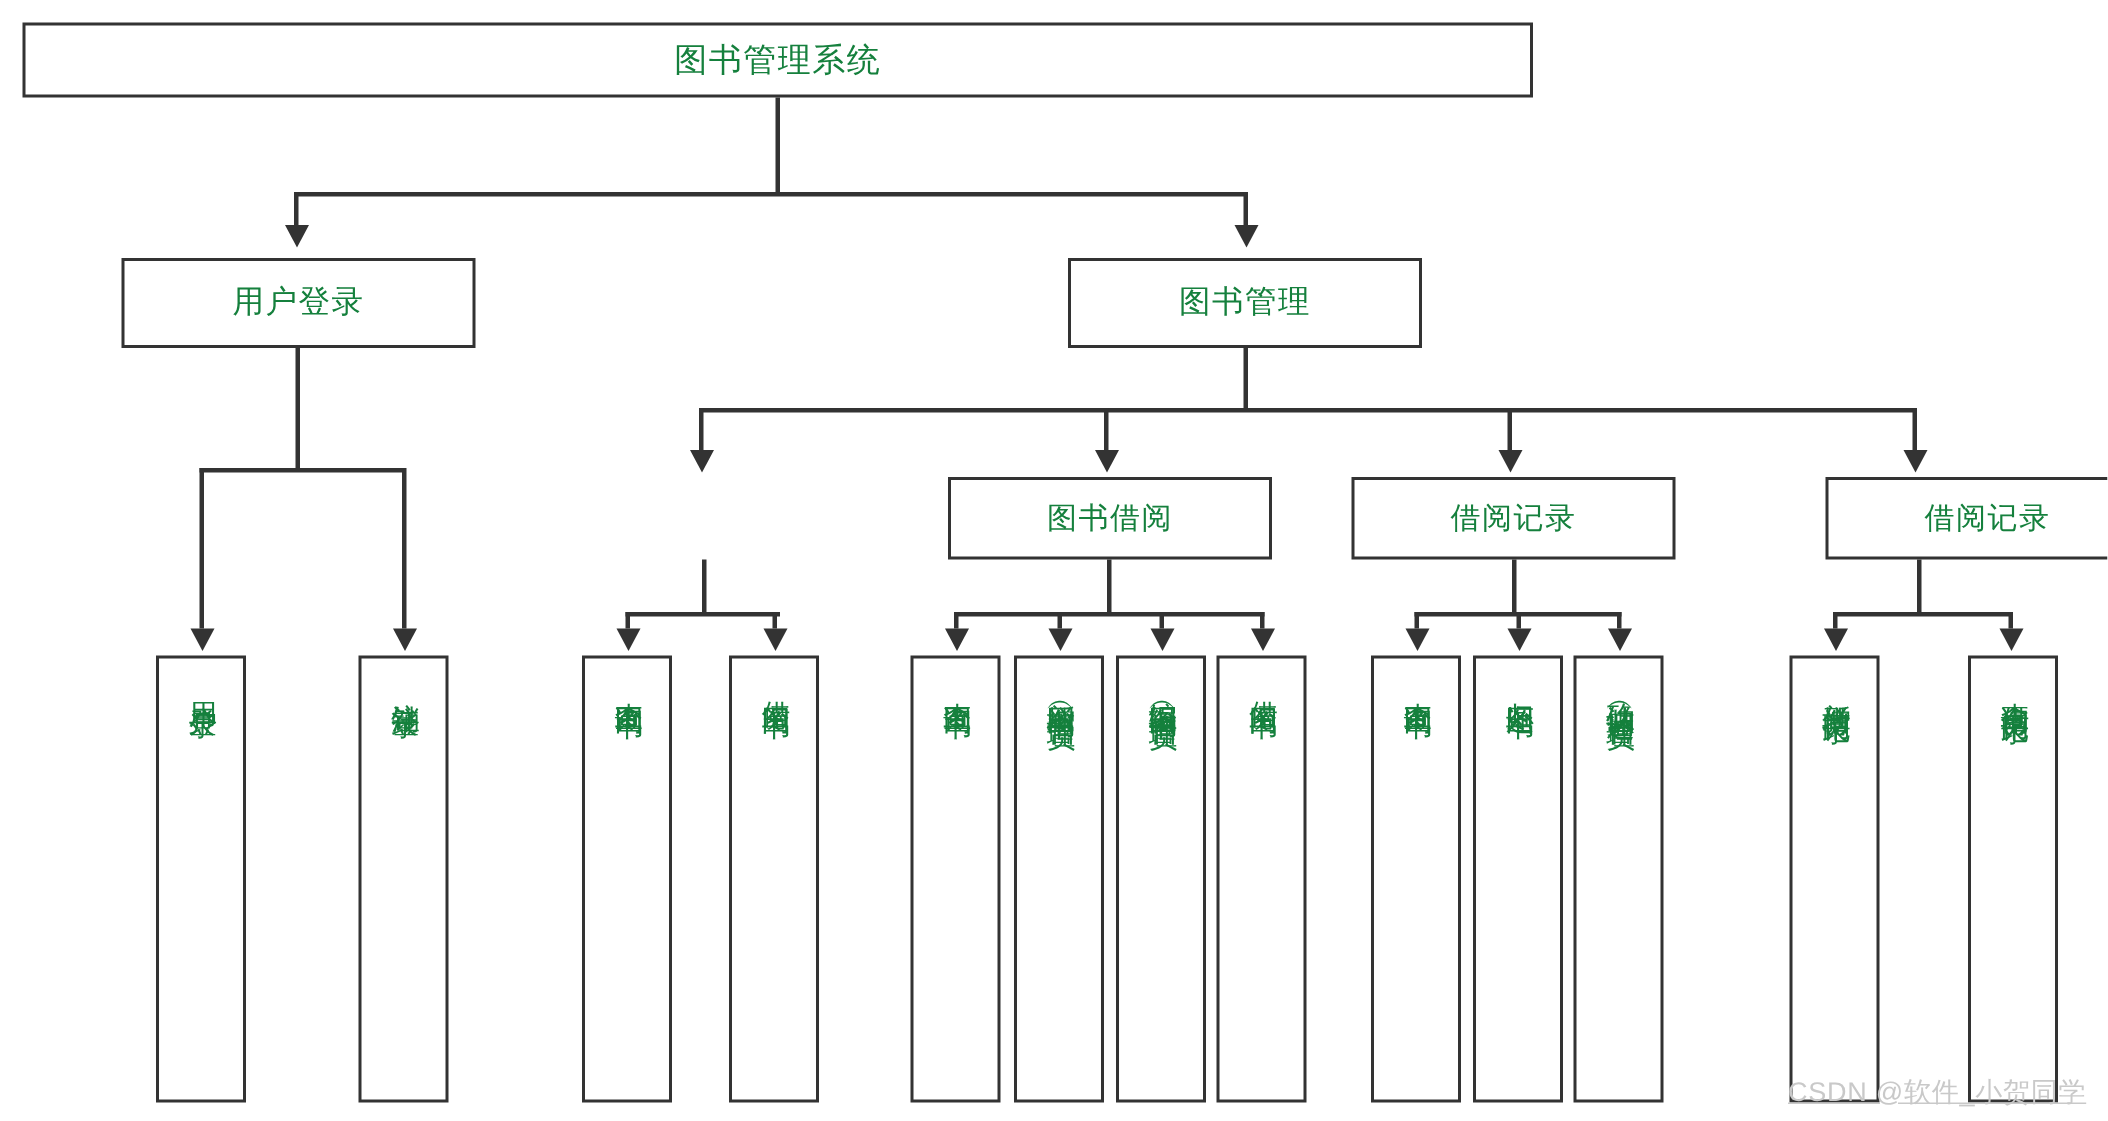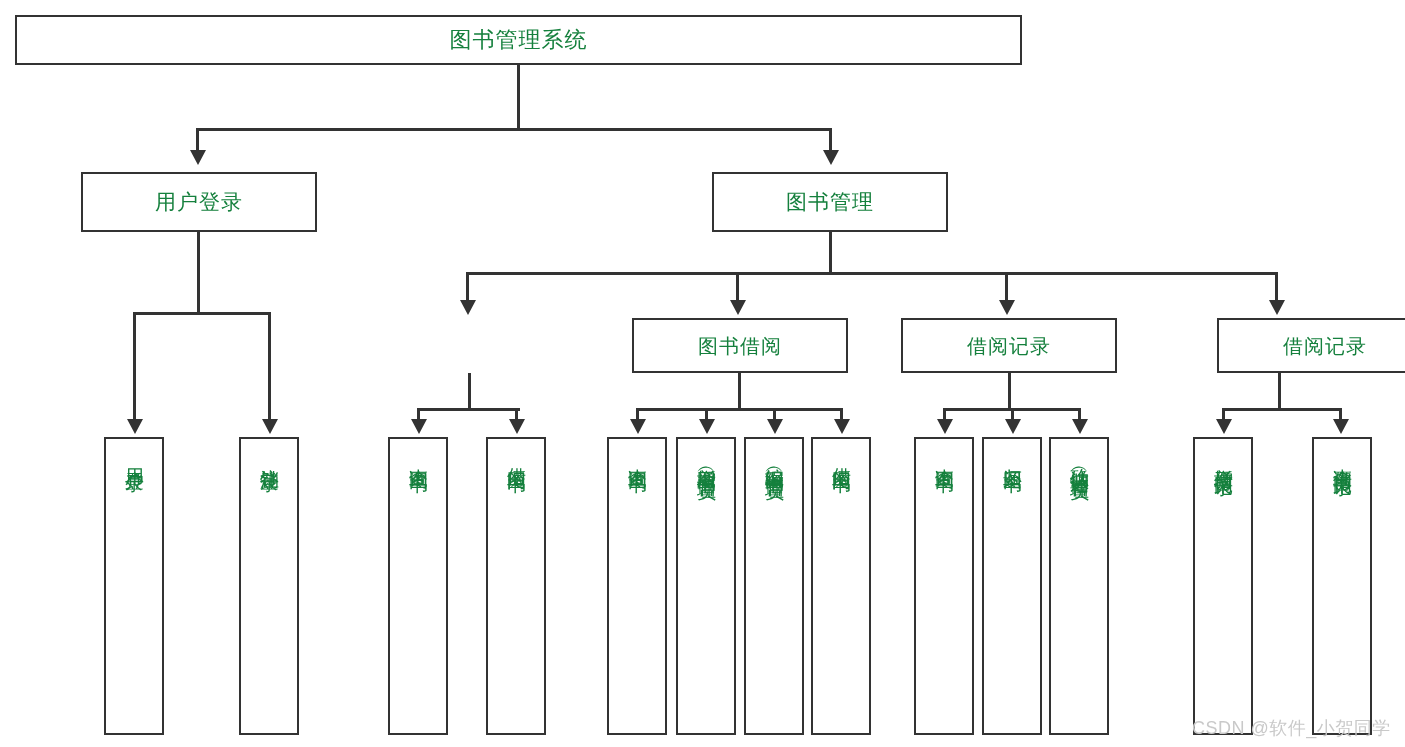--- a/index.html
+++ b/index.html
@@ -74,20 +74,21 @@
   }
 
   
   .watermark {
     position: absolute;
     color: #c9c9c9;
     font-size: 18px;
     white-space: nowrap;
     letter-spacing: 0.5px;
     pointer-events: none;
+    text-decoration: underline;
   }
 </style>
 </head>
 <body>
 
 <div id="canvas">
 
   <div class="node root" style="left:15px; top:15px; width:1007px; height:50px;">
     <span class="label">图书管理系统</span>
   </div>

